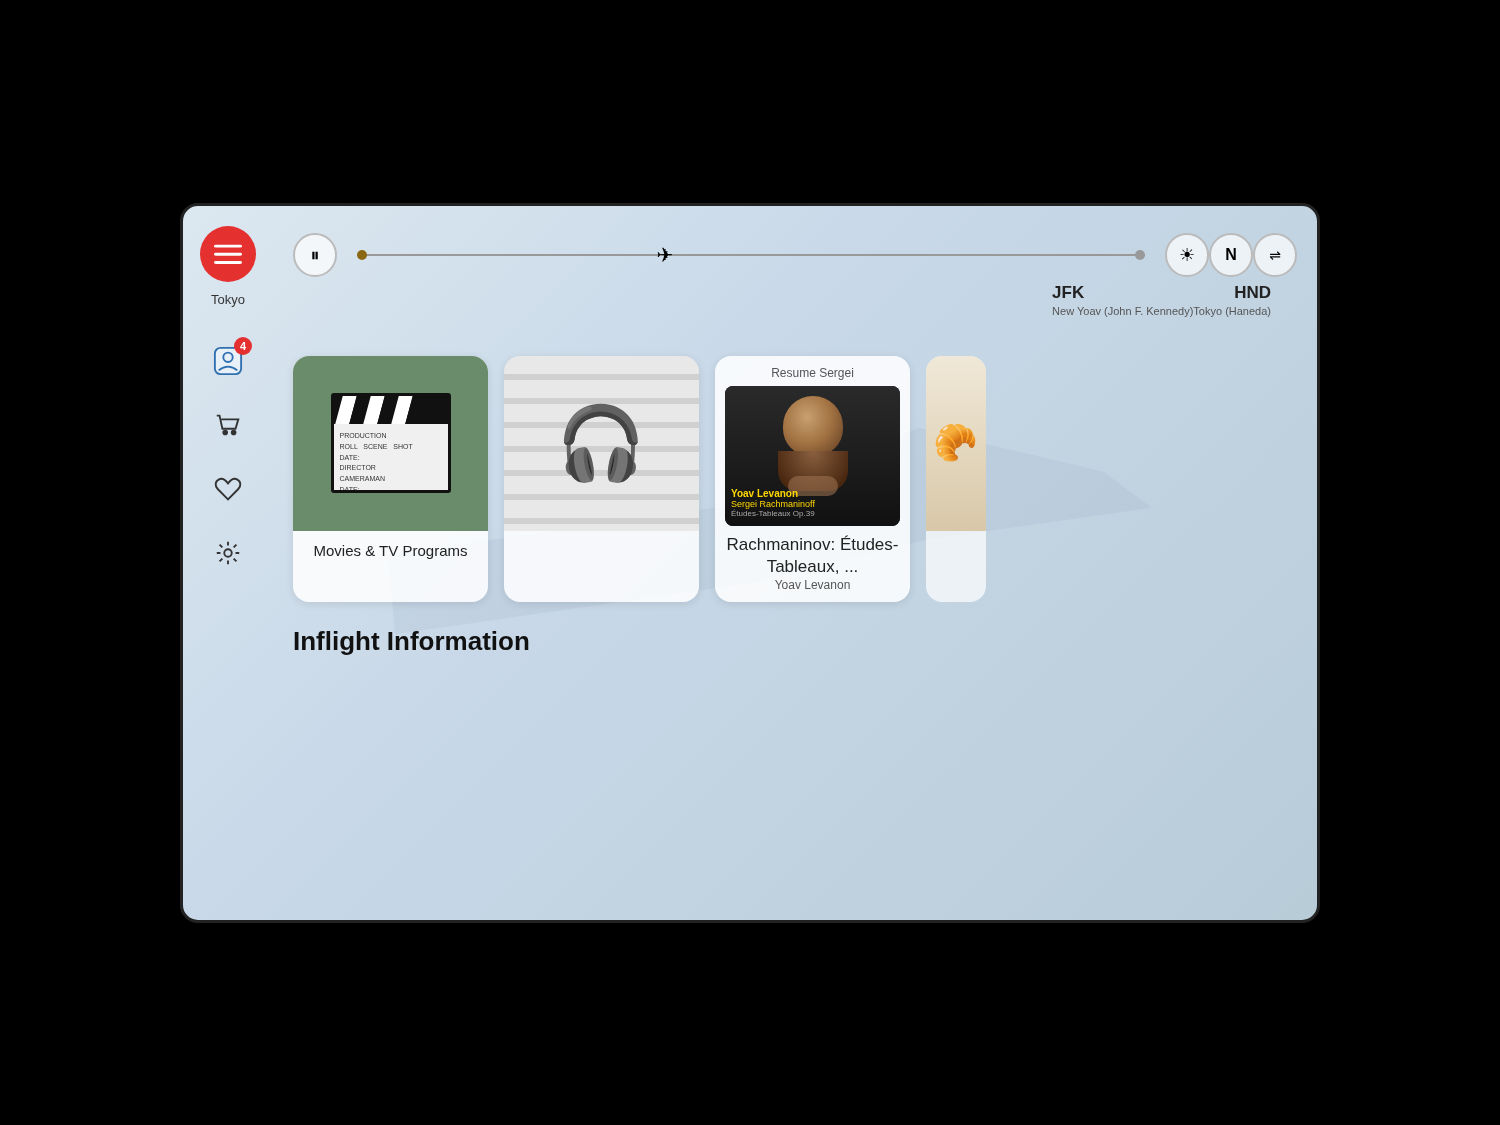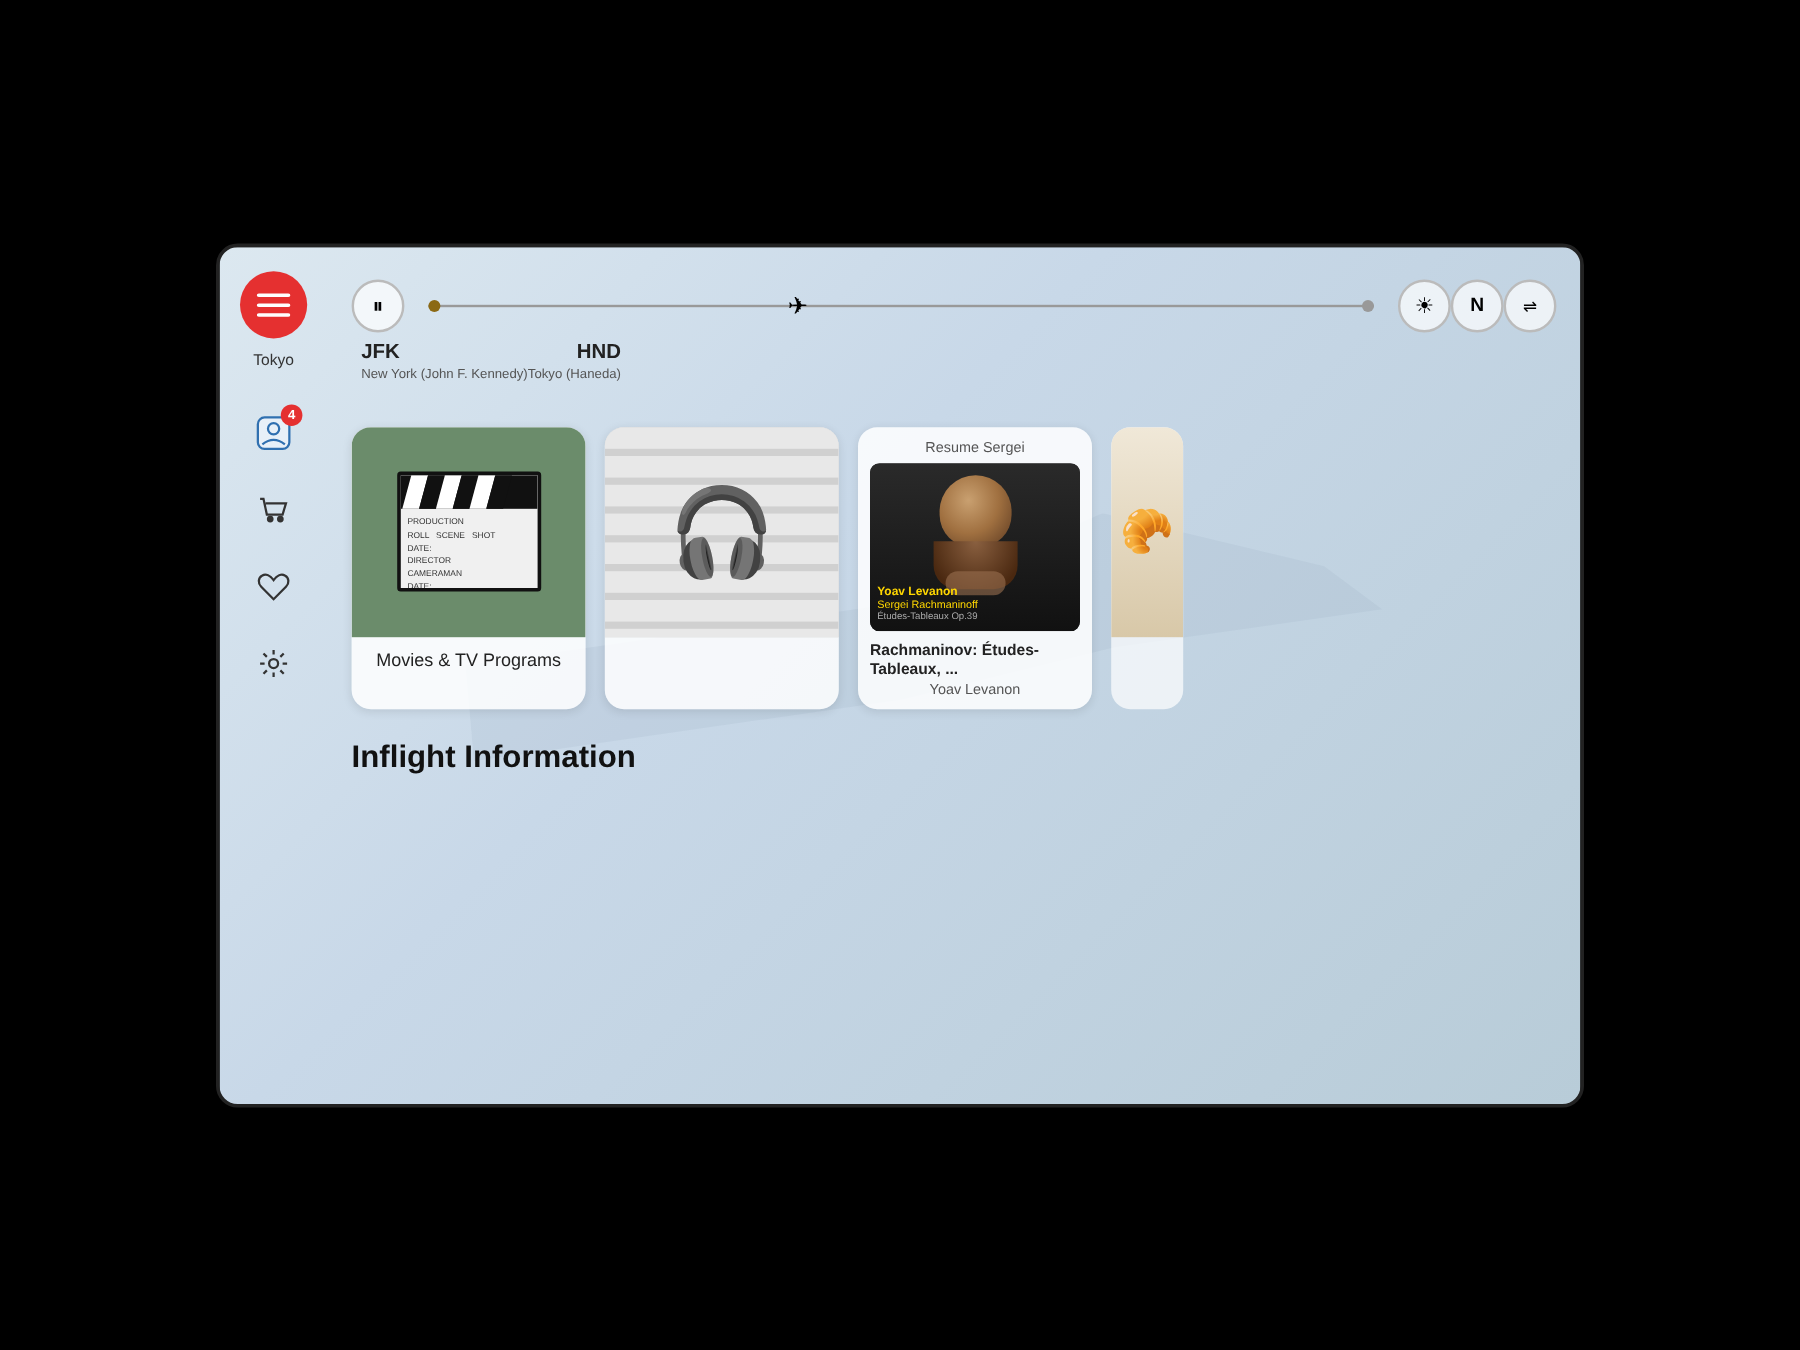--- a/index.html
+++ b/index.html
@@ -188,22 +188,22 @@
     .plane-icon {
       position: absolute;
       left: 38%;
       top: 50%;
       transform: translateY(-50%);
       font-size: 20px;
     }
 
     .track-labels {
       display: flex;
-      justify-content: flex-start;
-      margin: 2px 8px 0;
+      justify-content: flex-end;
+      margin: 2px 26px 0;
     }
 
     .origin-label, .dest-label {
       font-size: 13px;
     }
 
     .origin-label strong, .dest-label strong {
       font-size: 17px;
       font-weight: bold;
       color: #222;
@@ -357,24 +357,25 @@
       font-size: 9px;
       color: #FFD700;
     }
 
     .album-work {
       font-size: 8px;
       color: #aaa;
     }
 
     .resume-track-title {
-      font-size: 13px;
+      font-size: 17px;
       color: #222;
-      font-weight: 700;
+      font-weight: 400;
       margin-top: 8px;
+      text-align: center;
       line-height: 1.3;
     }
 
     .resume-artist {
       font-size: 12px;
       color: #555;
       text-align: center;
     }
 
     
@@ -503,21 +504,21 @@
           </div>
         </div>
         <div class="track-icon-btn">☀</div>
         <div class="track-icon-btn" style="font-weight:bold; font-size:16px;">N</div>
         <div class="track-icon-btn" style="font-size:14px;">⇌</div>
       </div>
 
       <div class="track-labels">
         <div class="origin-label">
           <strong>JFK</strong>
-          <small>New York (John F. Kennedy)</small>
+          <small>New Yoav (John F. Kennedy)</small>
         </div>
         <div class="dest-label">
           <strong>HND</strong>
           <small>Tokyo (Haneda)</small>
         </div>
       </div>
     </div>
   </div>
 
   <div id="content">

